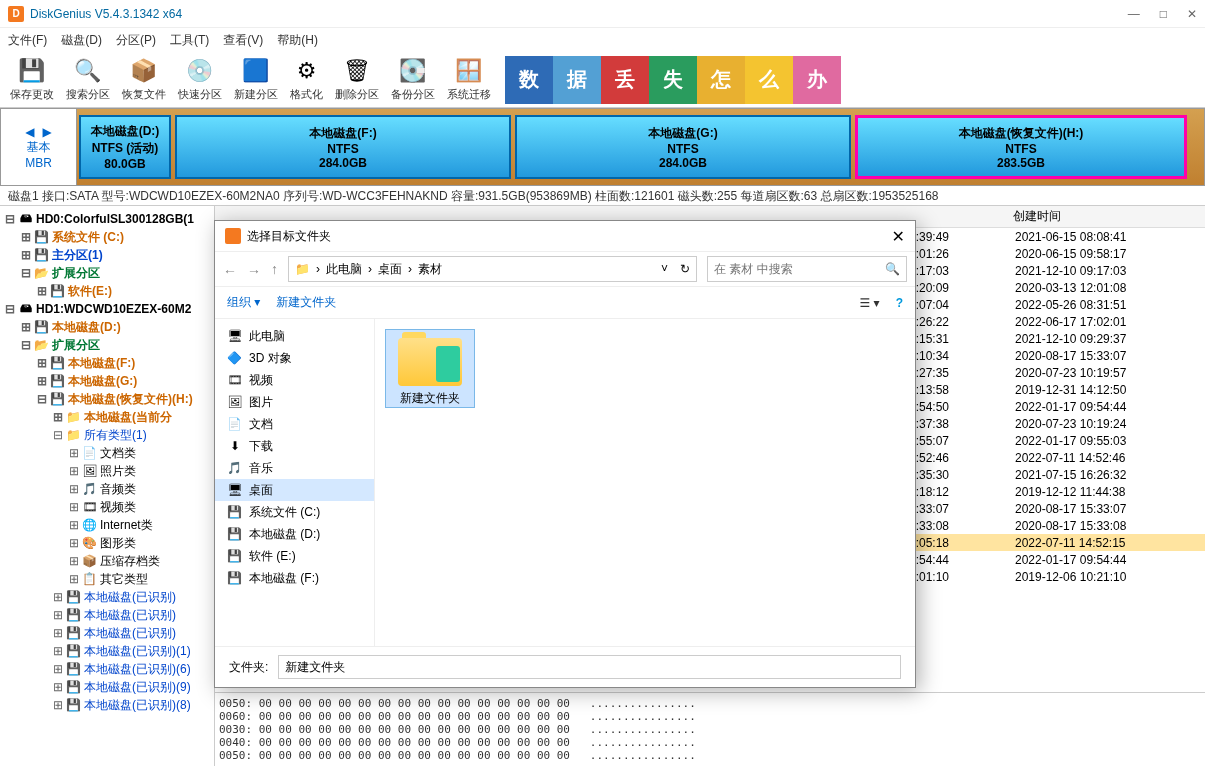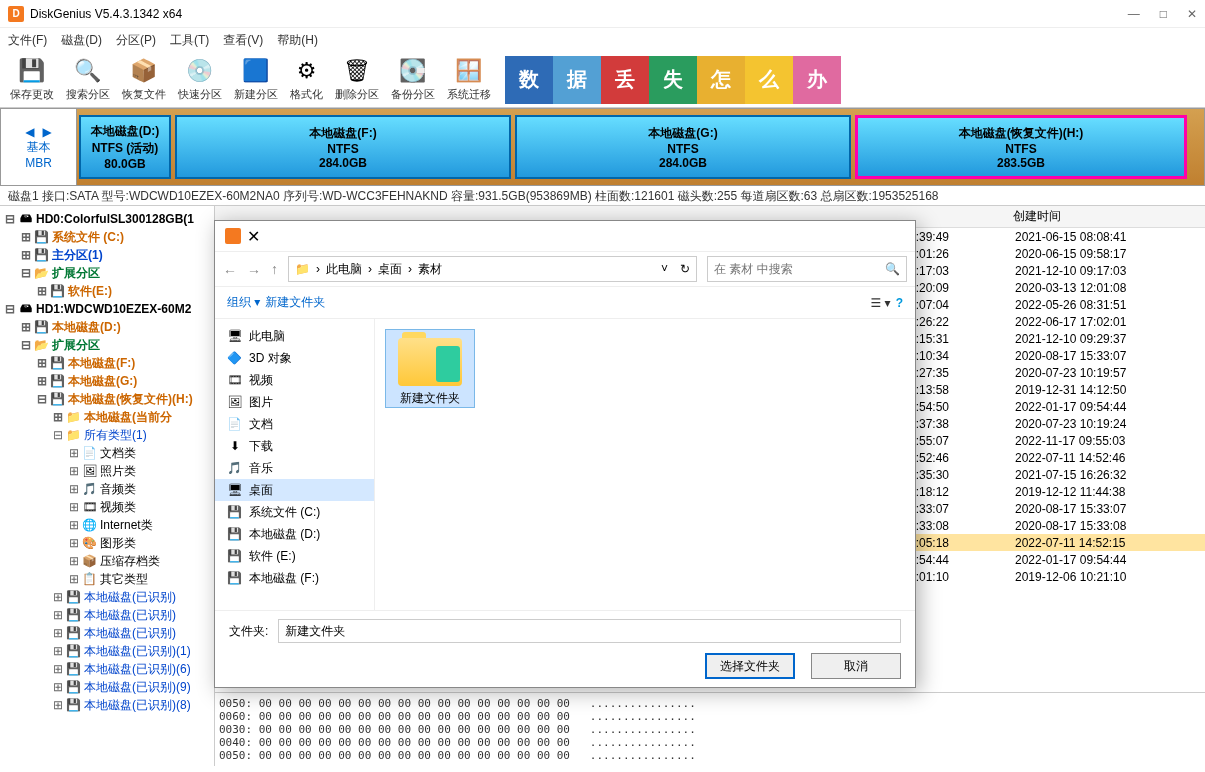--- a/index.html
+++ b/index.html
@@ -1,19 +1,19 @@
 <!DOCTYPE html>
 <html><head>
 <meta charset="utf-8">
 <style>
 *{box-sizing:border-box;margin:0;padding:0;font-family:"Microsoft YaHei",sans-serif;font-size:12px}
 body{background:#fff;width:1205px;height:772px;overflow:hidden;position:relative}
 .titlebar{height:28px;background:#fff;display:flex;align-items:center;padding:0 8px;border-bottom:1px solid #eee}
 .titlebar .logo{width:16px;height:16px;background:#f47920;margin-right:6px;border-radius:2px;display:flex;align-items:center;justify-content:center;color:#fff;font-weight:bold;font-size:10px}
-.titlebar .title{color:#000000;flex:1}
+.titlebar .title{color:#0369a1;flex:1}
 .winbtns{display:flex;gap:20px;color:#666}
 .winbtns span{cursor:pointer}
 .menubar{height:24px;display:flex;align-items:center;padding:0 8px;gap:14px;color:#333}
 .menubar span{cursor:pointer}
 .toolbar{height:56px;display:flex;align-items:center;padding:2px 4px;gap:4px;border-bottom:1px solid #ccc}
 .tbtn{display:flex;flex-direction:column;align-items:center;gap:2px;padding:2px 6px;cursor:pointer}
 .tbtn .ico{width:28px;height:28px;display:flex;align-items:center;justify-content:center}
 .tbtn .lbl{font-size:11px;color:#333}
 .banner{height:48px;display:flex;margin-left:4px}
 .banner-cell{width:48px;height:48px;display:flex;align-items:center;justify-content:center;font-size:20px;color:#fff;font-weight:bold}
@@ -43,21 +43,21 @@
 .dialog{position:absolute;left:214px;top:220px;width:702px;height:468px;background:#fff;border:1px solid #888;box-shadow:4px 4px 20px rgba(0,0,0,.3);display:flex;flex-direction:column;z-index:100}
 .dlg-title{height:30px;display:flex;align-items:center;padding:0 10px}
 .dlg-title .ico{width:16px;height:16px;background:#f47920;margin-right:6px;border-radius:2px}
 .dlg-title .txt{flex:1}
 .dlg-title .close{cursor:pointer;font-size:16px}
 .dlg-nav{height:36px;display:flex;align-items:center;padding:0 8px;gap:10px;border-top:1px solid #eee;border-bottom:1px solid #eee}
 .dlg-nav .navbtn{color:#888;cursor:pointer;font-size:14px}
 .dlg-nav .crumb{flex:1;display:flex;align-items:center;gap:6px;border:1px solid #ccc;height:26px;padding:0 6px}
 .dlg-nav .search{width:200px;border:1px solid #ccc;height:26px;display:flex;align-items:center;padding:0 6px;color:#888}
 .dlg-nav .search input{border:none;outline:none;flex:1;color:#333}
-.dlg-tools{height:32px;display:flex;align-items:center;padding:0 12px;gap:5px;border-bottom:1px solid #eee}
+.dlg-tools{height:32px;display:flex;align-items:center;padding:0 12px;gap:16px;border-bottom:1px solid #eee}
 .dlg-tools .lnk{color:#0066cc;cursor:pointer}
 .dlg-tools .spacer{flex:1}
 .dlg-tools .vbtn{cursor:pointer;color:#333}
 .dlg-tools .help{color:#0099dd;font-weight:bold;cursor:pointer}
 .dlg-body{flex:1;display:flex;overflow:hidden}
 .dlg-side{width:160px;border-right:1px solid #eee;overflow:hidden;padding:6px 0}
 .snode{display:flex;align-items:center;height:22px;padding-left:12px;gap:6px;cursor:pointer}
 .snode.sel{background:#d4e8ff}
 .snode .sico{width:16px;height:16px;display:inline-flex;align-items:center;justify-content:center}
 .dlg-main{flex:1;padding:10px;display:flex;align-items:flex-start}
@@ -373,21 +373,21 @@
         <div class="frow">
           <div class="c1">9:54:50</div>
           <div class="c2">2022-01-17 09:54:44</div>
         </div>
         <div class="frow">
           <div class="c1">1:37:38</div>
           <div class="c2">2020-07-23 10:19:24</div>
         </div>
         <div class="frow">
           <div class="c1">9:55:07</div>
-          <div class="c2">2022-11-17 09:55:03</div>
+          <div class="c2">2022-01-17 09:55:03</div>
         </div>
         <div class="frow">
           <div class="c1">4:52:46</div>
           <div class="c2">2022-07-11 14:52:46</div>
         </div>
         <div class="frow">
           <div class="c1">7:35:30</div>
           <div class="c2">2021-07-15 16:26:32</div>
         </div>
         <div class="frow">
@@ -419,20 +419,21 @@
 0060: 00 00 00 00 00 00 00 00 00 00 00 00 00 00 00 00   ................
 0030: 00 00 00 00 00 00 00 00 00 00 00 00 00 00 00 00   ................
 0040: 00 00 00 00 00 00 00 00 00 00 00 00 00 00 00 00   ................
 0050: 00 00 00 00 00 00 00 00 00 00 00 00 00 00 00 00   ................</div>
   </div>
 </div>
 
 <div class="dialog">
   <div class="dlg-title">
     <div class="ico"></div>
+    <div class="txt">选择目标文件夹</div>
     <div class="close">✕</div>
   </div>
   <div class="dlg-nav">
     <span class="navbtn">←</span>
     <span class="navbtn">→</span>
     <span class="navbtn">↑</span>
     <div class="crumb">
       <span>📁</span>
       <span>›</span>
         <span>此电脑</span>
@@ -516,18 +517,14 @@
         </div>
         <div>新建文件夹</div>
       </div>
     </div>
   </div>
   <div class="dlg-bottom">
     <div class="dlg-input-row">
       <span>文件夹:</span>
       <input value="新建文件夹" style="">
     </div>
-    <div class="dlg-btns">
-      <button class="primary">选择文件夹</button>
-      <button>取消</button>
-    </div>
   </div>
 </div>
 
 </body></html>

